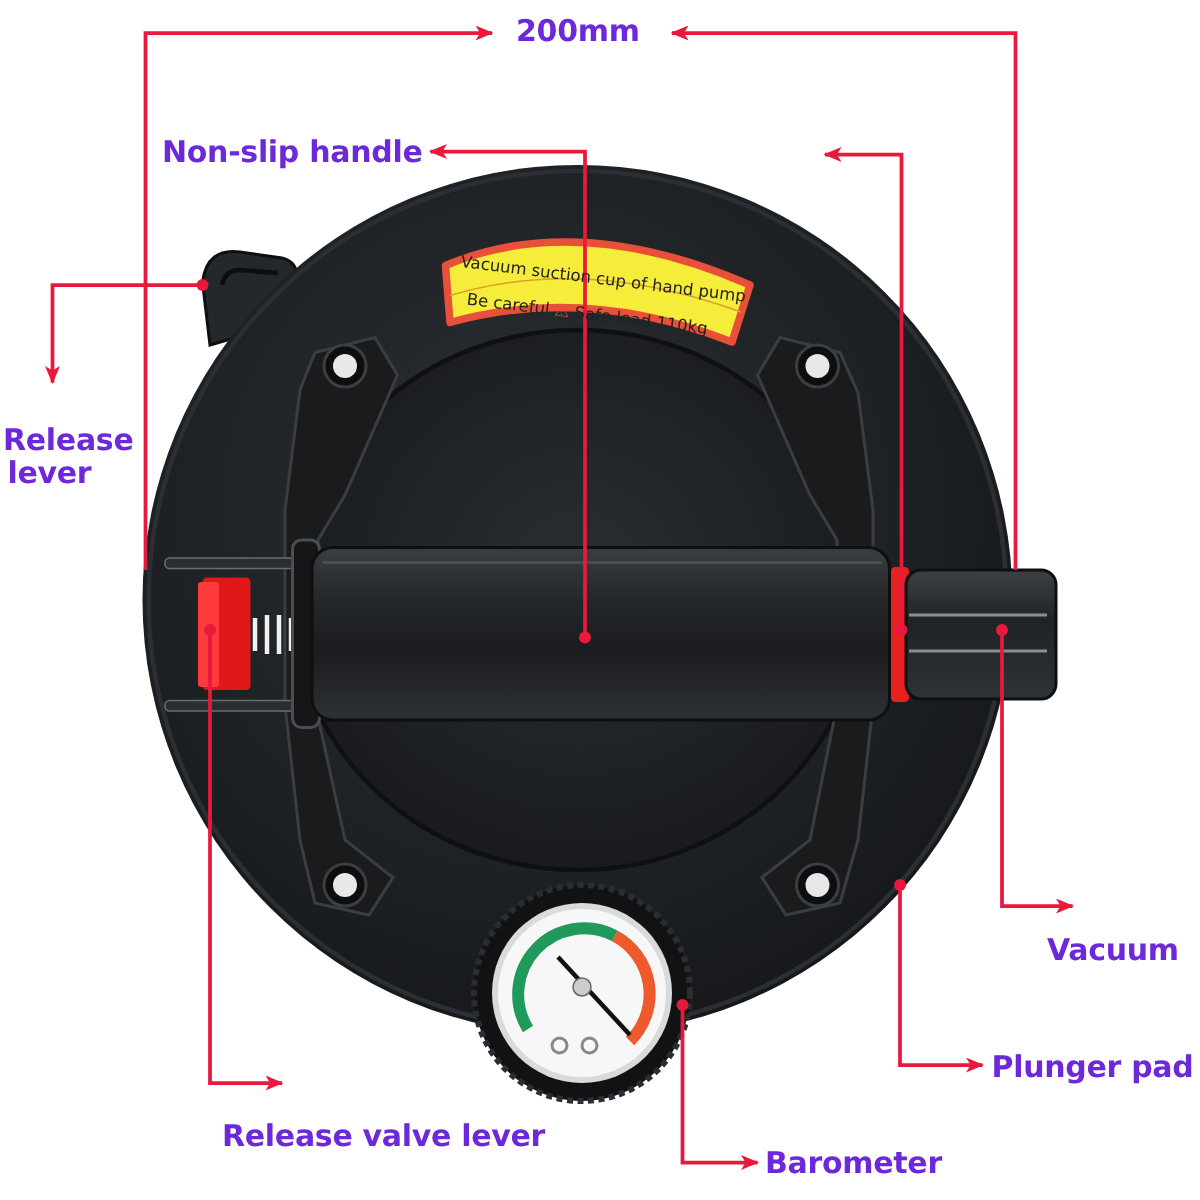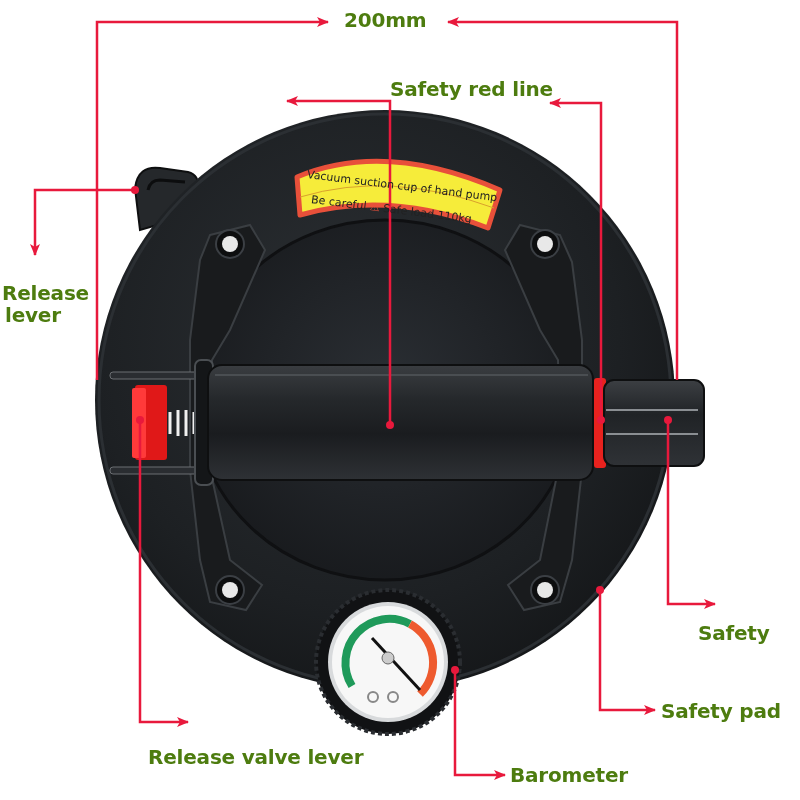--- a/index.html
+++ b/index.html
@@ -1,20 +1,20 @@
 <!DOCTYPE html>
 <html><head>
 <meta charset="utf-8">
 <style>
   html, body { margin: 0; padding: 0; background: #ffffff; }
   body { width: 800px; height: 800px; position: relative; overflow: hidden;
          font-family: "DejaVu Sans", "Liberation Sans", sans-serif; }
   .stage { position: absolute; left: 0; top: 0; width: 800px; height: 800px; }
   svg.art { position: absolute; left: 0; top: 0; }
-  .label { position: absolute; font-weight: bold; color: #4d7c0f; font-size: 19px;
+  .label { position: absolute; font-weight: bold; color: #6d28d9; font-size: 19px;
            line-height: 22px; white-space: nowrap; letter-spacing: -0.2px; }
   .label.big { font-size: 20px; }
   .sticker-text { font-family: "DejaVu Sans", sans-serif; }
 </style>
 </head>
 <body>
 
 <div class="stage">
 
   <svg class="art" width="800" height="800" viewBox="0 0 800 800">
@@ -151,21 +151,21 @@
   </svg>
 
   <div class="sticker-text" style="position:absolute; left:308px; top:168px; font-size:11px; color:#222; transform:rotate(7deg); transform-origin:left top;">Vacuum suction cup of hand pump</div>
   <div style="position:absolute; left:312px; top:193px; font-size:11px; color:#222; transform:rotate(7deg); transform-origin:left top; font-family:'DejaVu Sans', sans-serif; white-space:nowrap;">
     <span>Be careful</span>
     <span style="color:#e8503a;">⚠</span>
     <span>Safe load 110kg</span>
   </div>
 
   <div class="label big" style="left:344px; top:9px;">200mm</div>
-  <div class="label big" style="left:390px; top:78px;">Safety red line</div>
+  <div class="label big" style="left:108px; top:90px;">Non-slip handle</div>
   <div class="label big" style="left:2px; top:282px;">Release</div>
   <div class="label big" style="left:5px; top:304px;">lever</div>
-  <div class="label big" style="left:698px; top:622px;">Safety</div>
-  <div class="label big" style="left:661px; top:700px;">Safety pad</div>
+  <div class="label big" style="left:698px; top:622px;">Vacuum</div>
+  <div class="label big" style="left:661px; top:700px;">Plunger pad</div>
   <div class="label big" style="left:510px; top:764px;">Barometer</div>
   <div class="label big" style="left:148px; top:746px;">Release valve lever</div>
 
 </div>
 
 </body></html>

